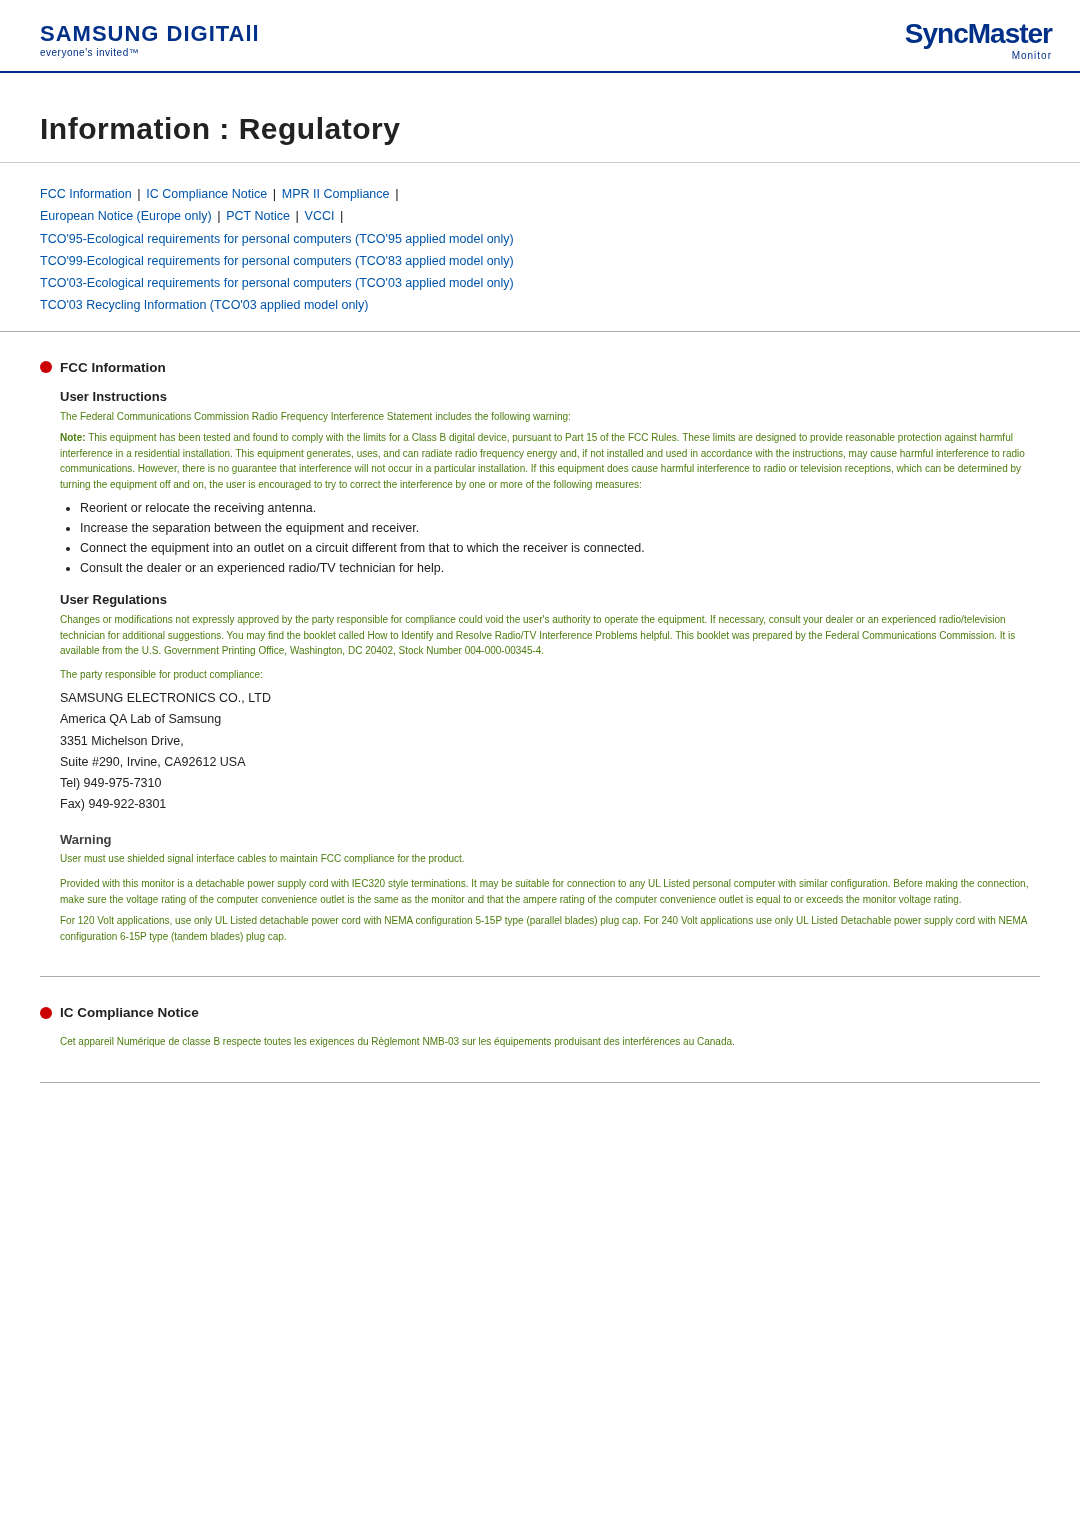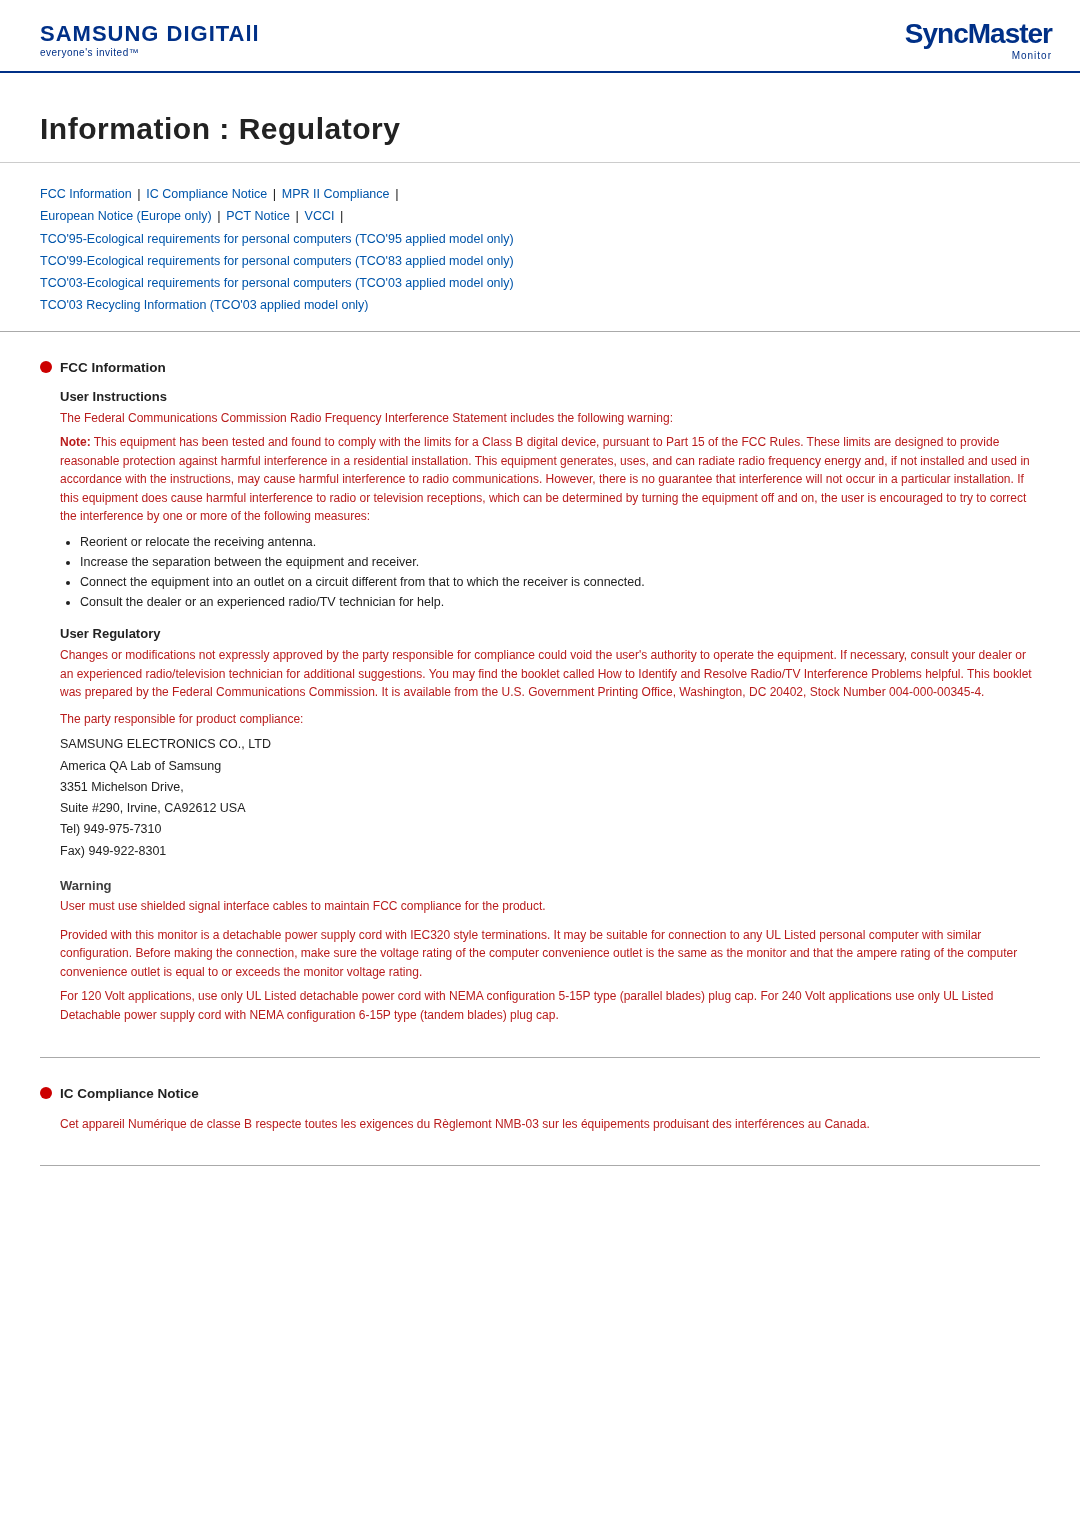--- a/index.html
+++ b/index.html
@@ -117,22 +117,22 @@
       margin-left: 20px;
       margin-bottom: 14px;
     }
     .subsection-title {
       font-size: 13px;
       font-weight: bold;
       color: #222;
       margin-bottom: 5px;
     }
     .subsection p {
-      font-size: 12px;
-      color: #b91c1c;
+      font-size: 10px;
+      color: #4d7c0f;
       line-height: 1.55;
       margin-bottom: 6px;
     }
     .subsection ul {
       margin-left: 20px;
       margin-top: 4px;
       margin-bottom: 6px;
     }
     .subsection ul li {
       font-size: 12.5px;
@@ -217,21 +217,21 @@
       </p>
       <ul>
         <li>Reorient or relocate the receiving antenna.</li>
         <li>Increase the separation between the equipment and receiver.</li>
         <li>Connect the equipment into an outlet on a circuit different from that to which the receiver is connected.</li>
         <li>Consult the dealer or an experienced radio/TV technician for help.</li>
       </ul>
     </div>
 
     <div class="subsection">
-      <div class="subsection-title">User Regulatory</div>
+      <div class="subsection-title">User Regulations</div>
       <p>Changes or modifications not expressly approved by the party responsible for compliance could void the user's authority to operate the equipment. If necessary, consult your dealer or an experienced radio/television technician for additional suggestions. You may find the booklet called How to Identify and Resolve Radio/TV Interference Problems helpful. This booklet was prepared by the Federal Communications Commission. It is available from the U.S. Government Printing Office, Washington, DC 20402, Stock Number 004-000-00345-4.</p>
       <div class="address-block">
         <p>The party responsible for product compliance:</p>
         <pre style="font-family: inherit; font-size: 12.5px; line-height: 1.7;">SAMSUNG ELECTRONICS CO., LTD
 America QA Lab of Samsung
 3351 Michelson Drive,
 Suite #290, Irvine, CA92612 USA
 Tel) 949-975-7310
 Fax) 949-922-8301</pre>
       </div>

